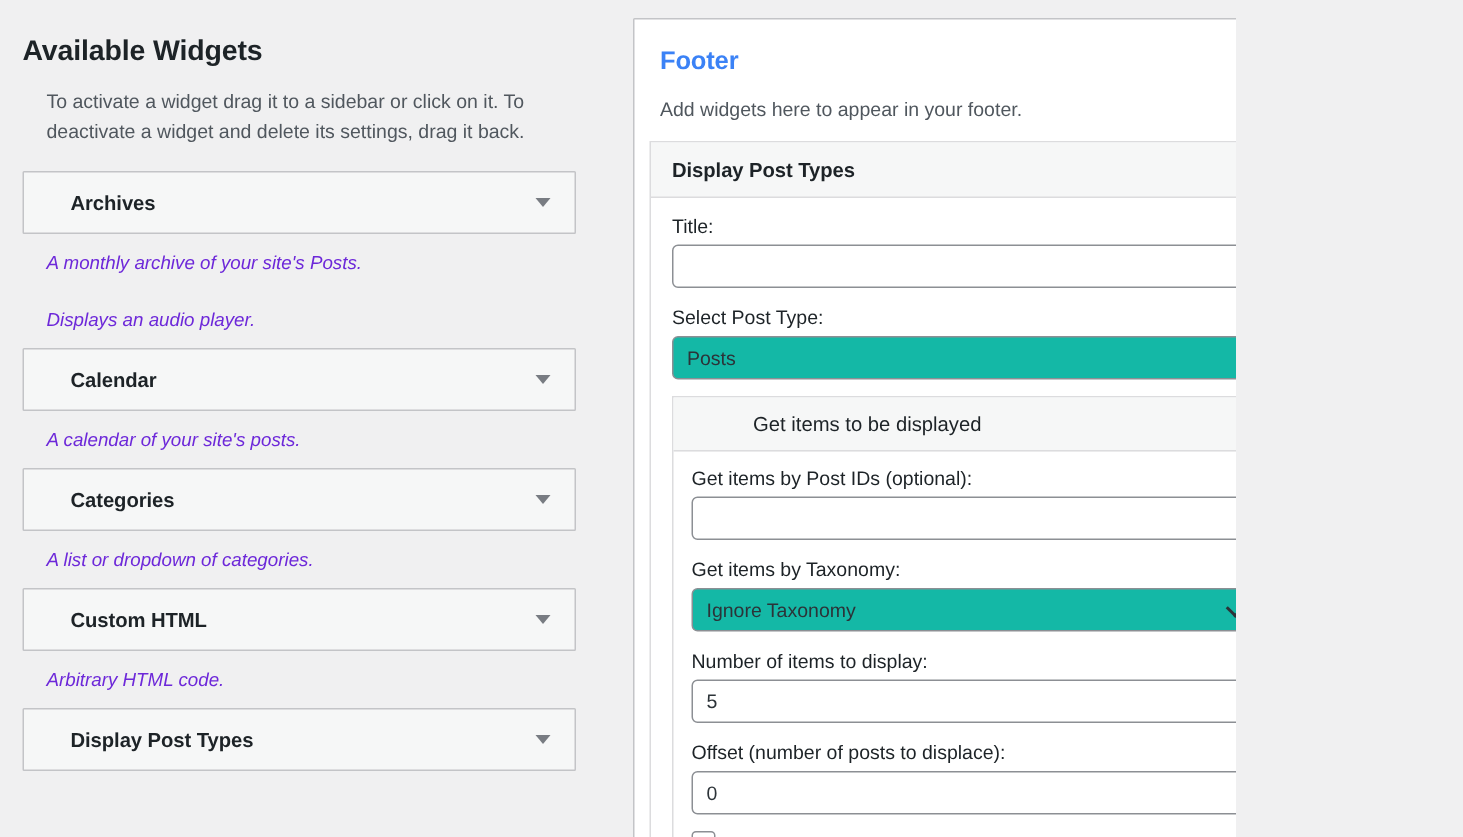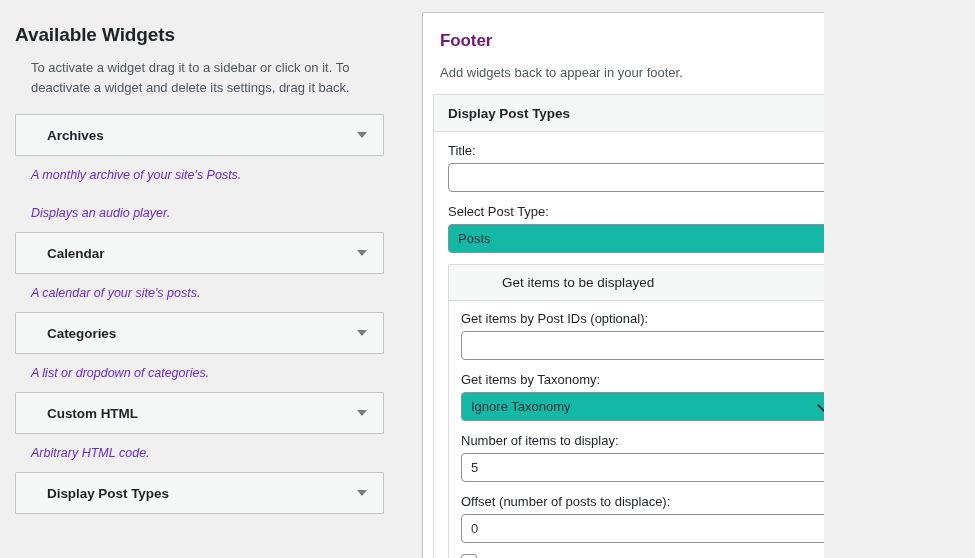--- a/index.html
+++ b/index.html
@@ -104,21 +104,21 @@
     overflow: hidden;
   }
 
   #footer-head {
     padding: 16px 18px 0 17px;
     position: relative;
   }
   #footer-title {
     font-size: 17px;
     font-weight: 600;
-    color: #701a75;
+    color: #3b82f6;
     margin: 0 0 0 0;
     line-height: 24px;
     letter-spacing: -0.1px;
   }
   #footer-collapse {
     position: absolute;
     right: 16px;
     top: 24px;
     padding: 4px;
     cursor: pointer;
@@ -306,21 +306,21 @@
 
   </div>
 
   <div id="right-col">
 
     <div id="footer-head">
       <h3 id="footer-title">Footer</h3>
       <span id="footer-collapse">
         <span class="tri-up"></span>
       </span>
-      <p id="footer-desc">Add widgets back to appear in your footer.</p>
+      <p id="footer-desc">Add widgets here to appear in your footer.</p>
     </div>
 
     <div id="dpt-widget">
 
       <div id="dpt-header">
         <span class="dpt-title">Display Post Types</span>
         <span class="tri-up"></span>
       </div>
 
       <div id="dpt-body">

